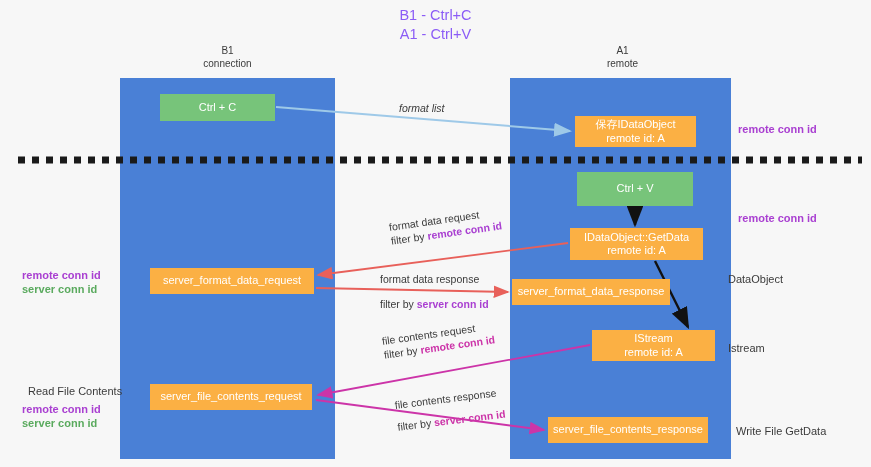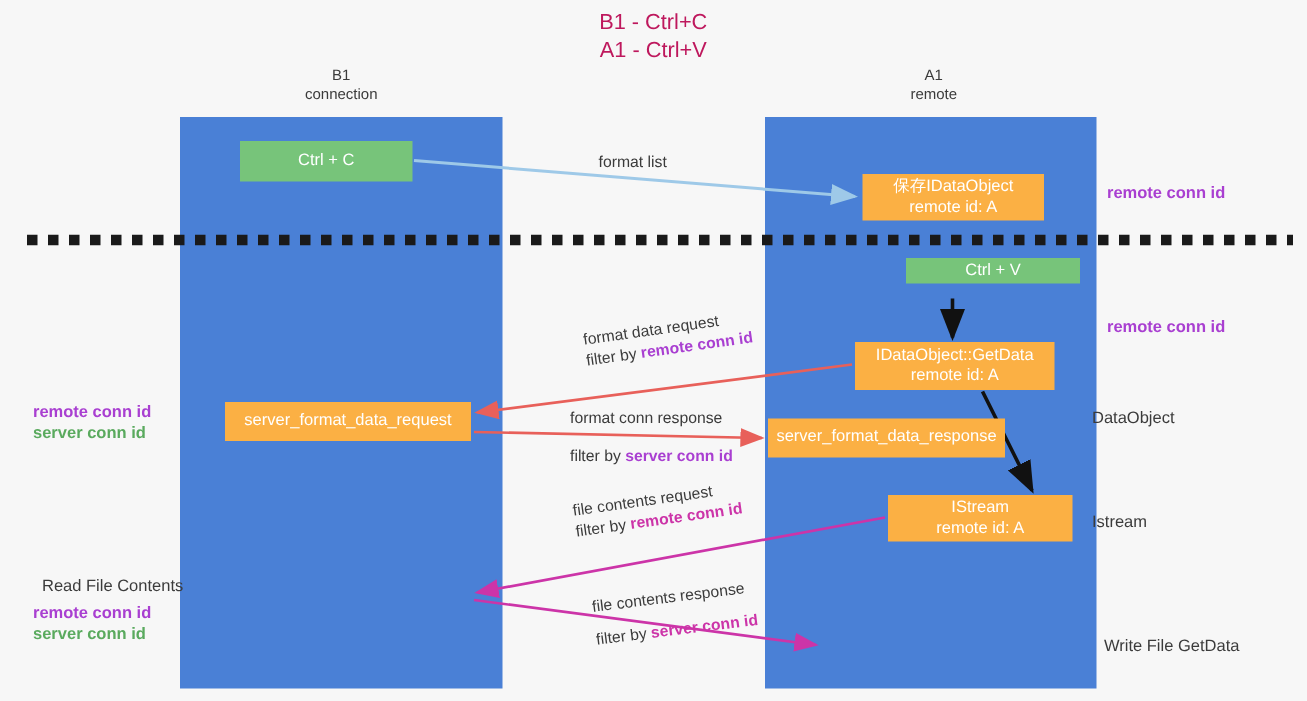--- a/index.html
+++ b/index.html
@@ -18,35 +18,35 @@
 
   .lane-header{
     position:absolute;text-align:center;color:#3b3b3b;
     font-size:10px;line-height:13px;
   }
   #hdr-b1{left:150px;top:44px;width:155px;}
   #hdr-a1{left:545px;top:44px;width:155px;}
 
   #title{
     position:absolute;left:0;top:6px;width:871px;text-align:center;
-    color:#be185d;font-size:14.5px;line-height:19px;
+    color:#8b5cf6;font-size:14.5px;line-height:19px;
   }
 
   .box{
     position:absolute;display:flex;flex-direction:column;
     align-items:center;justify-content:center;
     color:#ffffff;font-size:11px;line-height:13.5px;text-align:center;
     box-sizing:border-box;padding:2px 4px;
   }
   .green{background:#77c47a;}
   .orange{background:#fbb044;}
 
   #box-ctrlc{left:160px;top:94px;width:115px;height:27px;}
   #box-idataobject{left:575px;top:116px;width:121px;height:31px;}
-  #box-ctrlv{left:604px;top:172px;width:116px;height:17px;}
+  #box-ctrlv{left:577px;top:172px;width:116px;height:34px;}
   #box-getdata{left:570px;top:228px;width:133px;height:32px;}
   #box-sfdreq{left:150px;top:268px;width:164px;height:26px;}
   #box-sfdresp{left:512px;top:279px;width:158px;height:26px;}
   #box-istream{left:592px;top:330px;width:123px;height:31px;}
   #box-sfcreq{left:150px;top:384px;width:162px;height:26px;}
   #box-sfcresp{left:548px;top:417px;width:160px;height:26px;}
 
   .note{position:absolute;font-size:11px;line-height:14px;}
   .note-purple{color:#a93fd1;font-weight:bold;}
   .note-green{color:#5aaa5e;font-weight:bold;}
@@ -58,21 +58,21 @@
   #note-istream{left:728px;top:341px;}
   #note-write{left:736px;top:424px;}
   #note-read{left:28px;top:384px;}
   #left-ids-1{left:22px;top:268px;}
   #left-ids-2{left:22px;top:402px;}
 
   .flow{position:absolute;font-size:10.5px;line-height:14px;color:#3b3b3b;}
   .flow .hl-purple{color:#a93fd1;font-weight:bold;}
   .flow .hl-magenta{color:#cc34a8;font-weight:bold;}
 
-  #flow-formatlist{left:399px;top:101px;}
+  #flow-formatlist{left:399px;top:101px;font-style:italic;}
   #flow-fdreq{left:388px;top:220px;transform:rotate(-8deg);transform-origin:left top;}
   #flow-fdresp{left:380px;top:272px;}
   #flow-fcreq{left:381px;top:334px;transform:rotate(-8deg);transform-origin:left top;}
   #flow-fcresp{left:394px;top:398px;transform:rotate(-7deg);transform-origin:left top;}
 
   svg{position:absolute;left:0;top:0;width:871px;height:467px;pointer-events:none;}
 </style>
 </head>
 <body>
 
@@ -151,35 +151,41 @@
 
   <div class="box orange" id="box-sfdreq">
     <span>server_format_data_request</span>
   </div>
 
   <div class="box orange" id="box-istream">
     <span>IStream</span>
     <span>remote id: A</span>
   </div>
 
-
+  <div class="box orange" id="box-sfcreq">
+    <span>server_file_contents_request</span>
+  </div>
+
+  <div class="box orange" id="box-sfcresp">
+    <span>server_file_contents_response</span>
+  </div>
 
   <div class="flow" id="flow-formatlist">
     <div>format list</div>
   </div>
 
   <div class="flow" id="flow-fdreq">
     <div>format data request</div>
     <div>
       <span>filter by </span><span class="hl-purple">remote conn id</span>
     </div>
   </div>
 
   <div class="flow" id="flow-fdresp">
-    <div>format conn response</div>
+    <div>format data response</div>
     <div style="margin-top:11px">
       <span>filter by </span><span class="hl-purple">server conn id</span>
     </div>
   </div>
 
   <div class="flow" id="flow-fcreq">
     <div>file contents request</div>
     <div>
       <span>filter by </span><span class="hl-magenta">remote conn id</span>
     </div>

